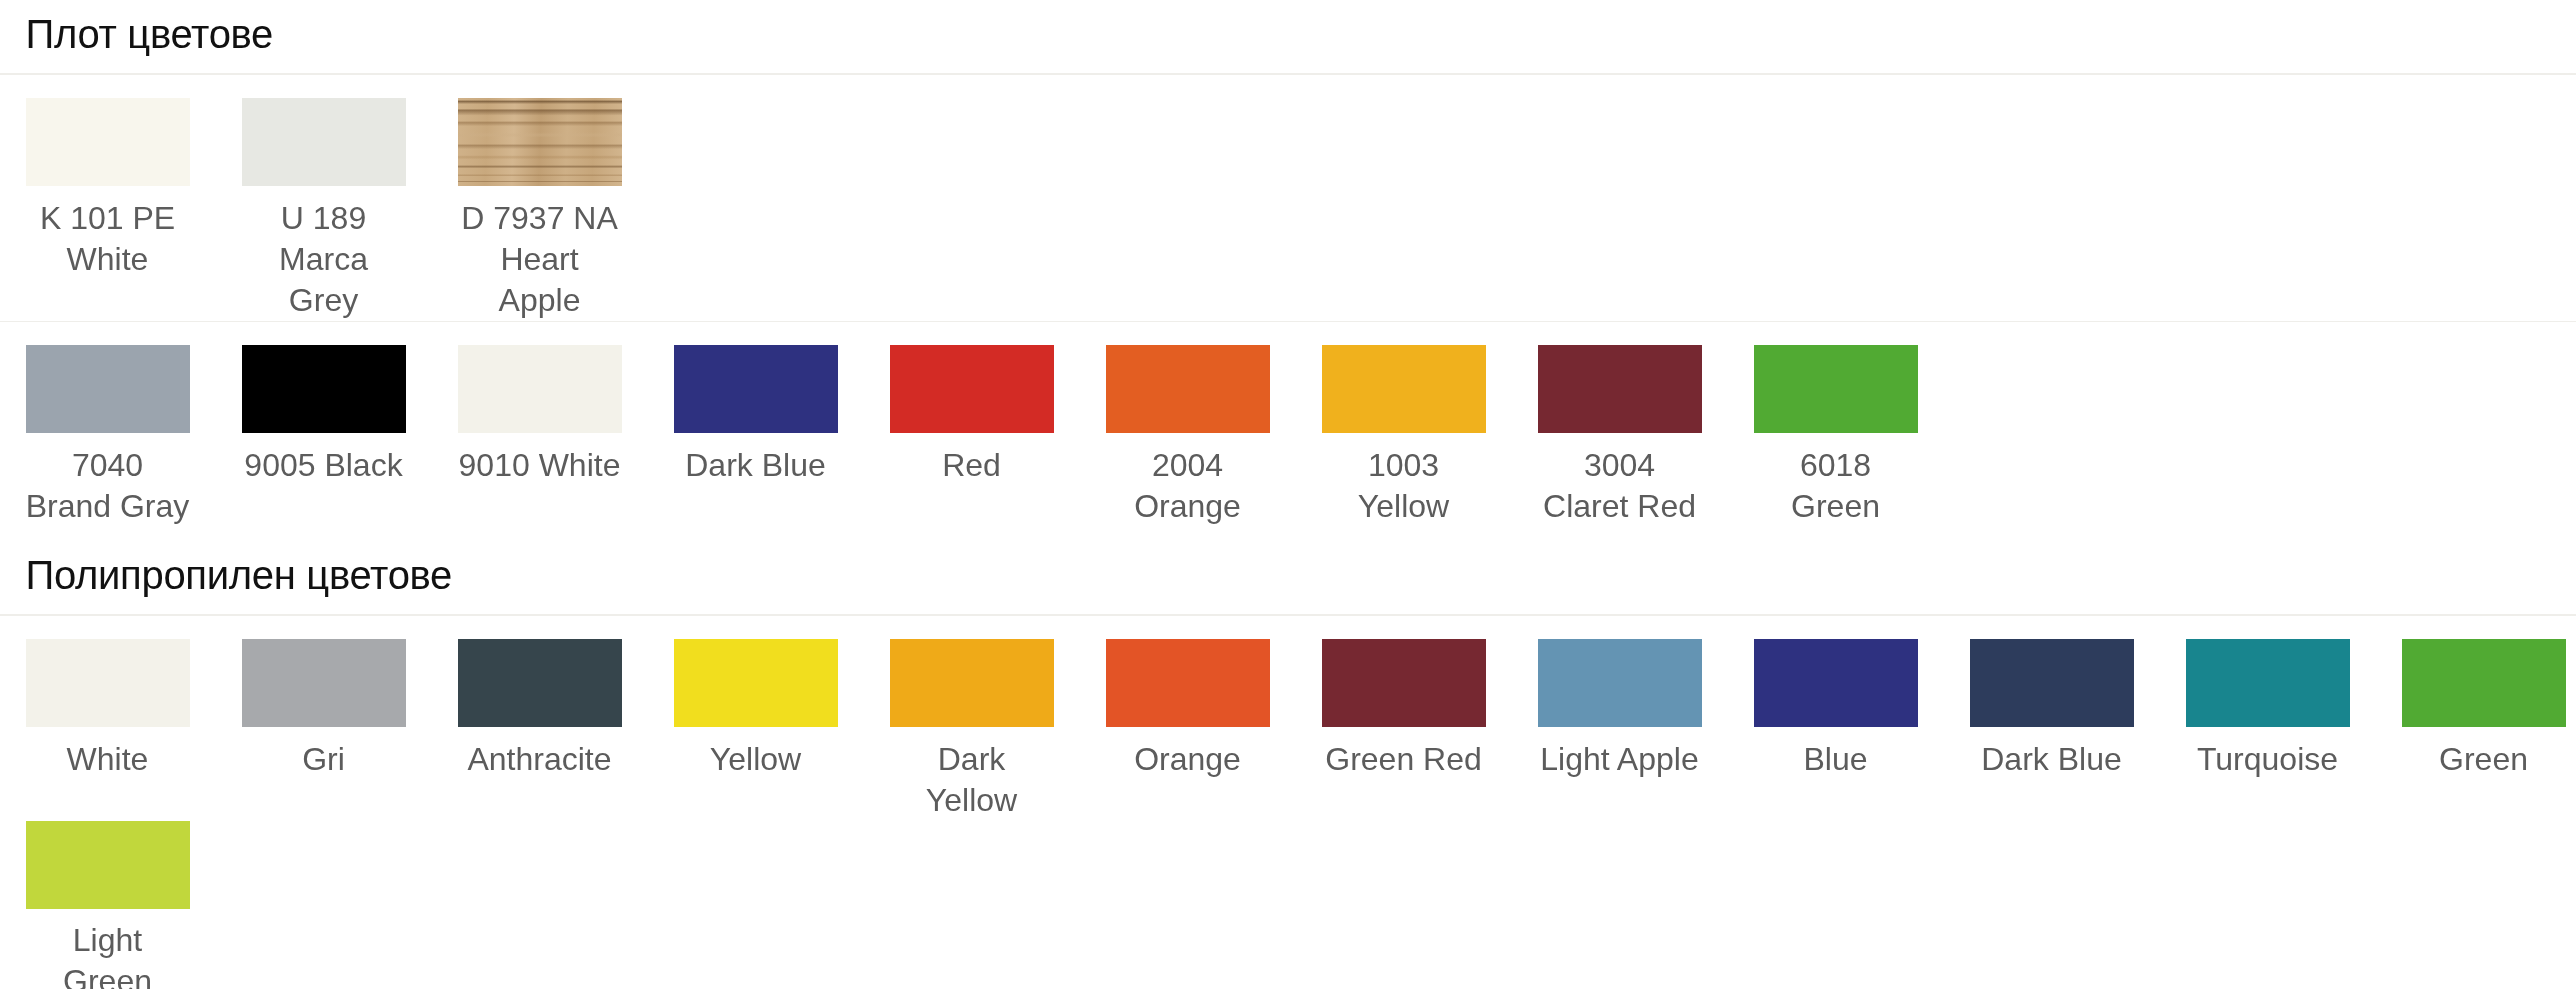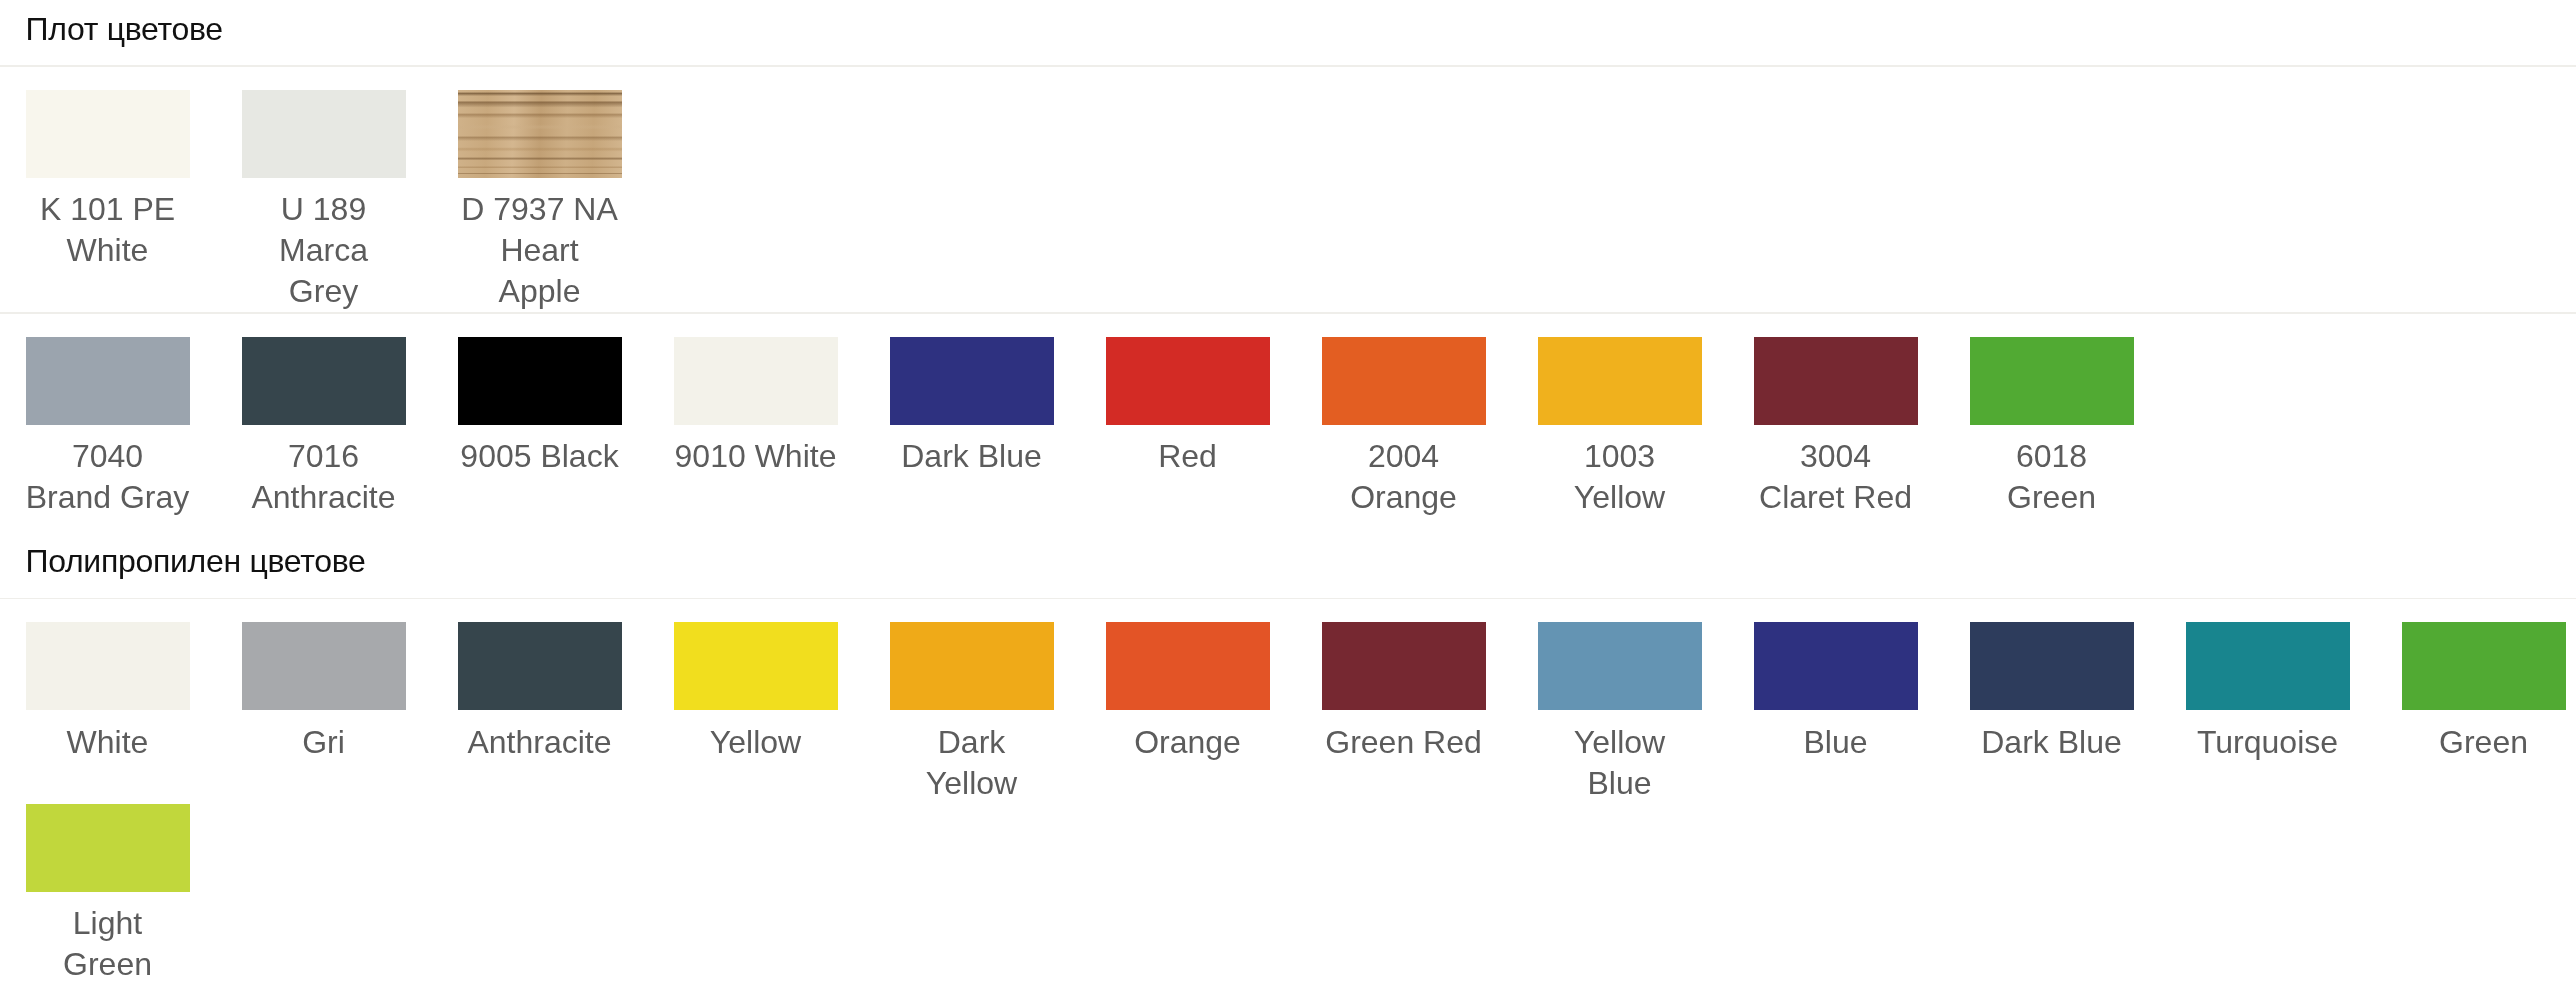--- a/index.html
+++ b/index.html
@@ -16,21 +16,21 @@
   }
   .page {
     position: relative;
     width: 2576px;
     height: 990px;
     box-sizing: border-box;
     padding-left: 25.5px;
   }
   .section { position: relative; }
   .section-heading {
-    font-size: 32px;
+    font-size: 40px;
     font-weight: 400;
     color: #111111;
     letter-spacing: -0.3px;
     line-height: 1.05;
     margin: 0;
     padding: 0;
     white-space: nowrap;
   }
   .heading-rule {
     height: 1.7px;
@@ -122,24 +122,20 @@
     <div class="heading-rule"></div>
     <div class="after-rule-pad"></div>
     <div class="swatch-row">
 
 
       <div class="swatch-cell">
         <span class="swatch-chip" style="background:#9ba4ae;"></span>
         <span class="swatch-label">7040 Brand Gray</span>
       </div>
 
-      <div class="swatch-cell">
-        <span class="swatch-chip" style="background:#36454c;"></span>
-        <span class="swatch-label">7016 Anthracite</span>
-      </div>
 
       <div class="swatch-cell">
         <span class="swatch-chip" style="background:#000000;"></span>
         <span class="swatch-label">9005 Black</span>
       </div>
 
       <div class="swatch-cell">
         <span class="swatch-chip" style="background:#f3f2ea;"></span>
         <span class="swatch-label">9010 White</span>
       </div>
@@ -215,21 +211,21 @@
         <span class="swatch-label">Orange</span>
       </div>
 
       <div class="swatch-cell">
         <span class="swatch-chip" style="background:#762831;"></span>
         <span class="swatch-label">Green Red</span>
       </div>
 
       <div class="swatch-cell">
         <span class="swatch-chip" style="background:#6494b3;"></span>
-        <span class="swatch-label">Yellow Blue</span>
+        <span class="swatch-label">Light Apple</span>
       </div>
 
       <div class="swatch-cell">
         <span class="swatch-chip" style="background:#2e3180;"></span>
         <span class="swatch-label">Blue</span>
       </div>
 
       <div class="swatch-cell">
         <span class="swatch-chip" style="background:#2d3c5c;"></span>
         <span class="swatch-label">Dark Blue</span>

